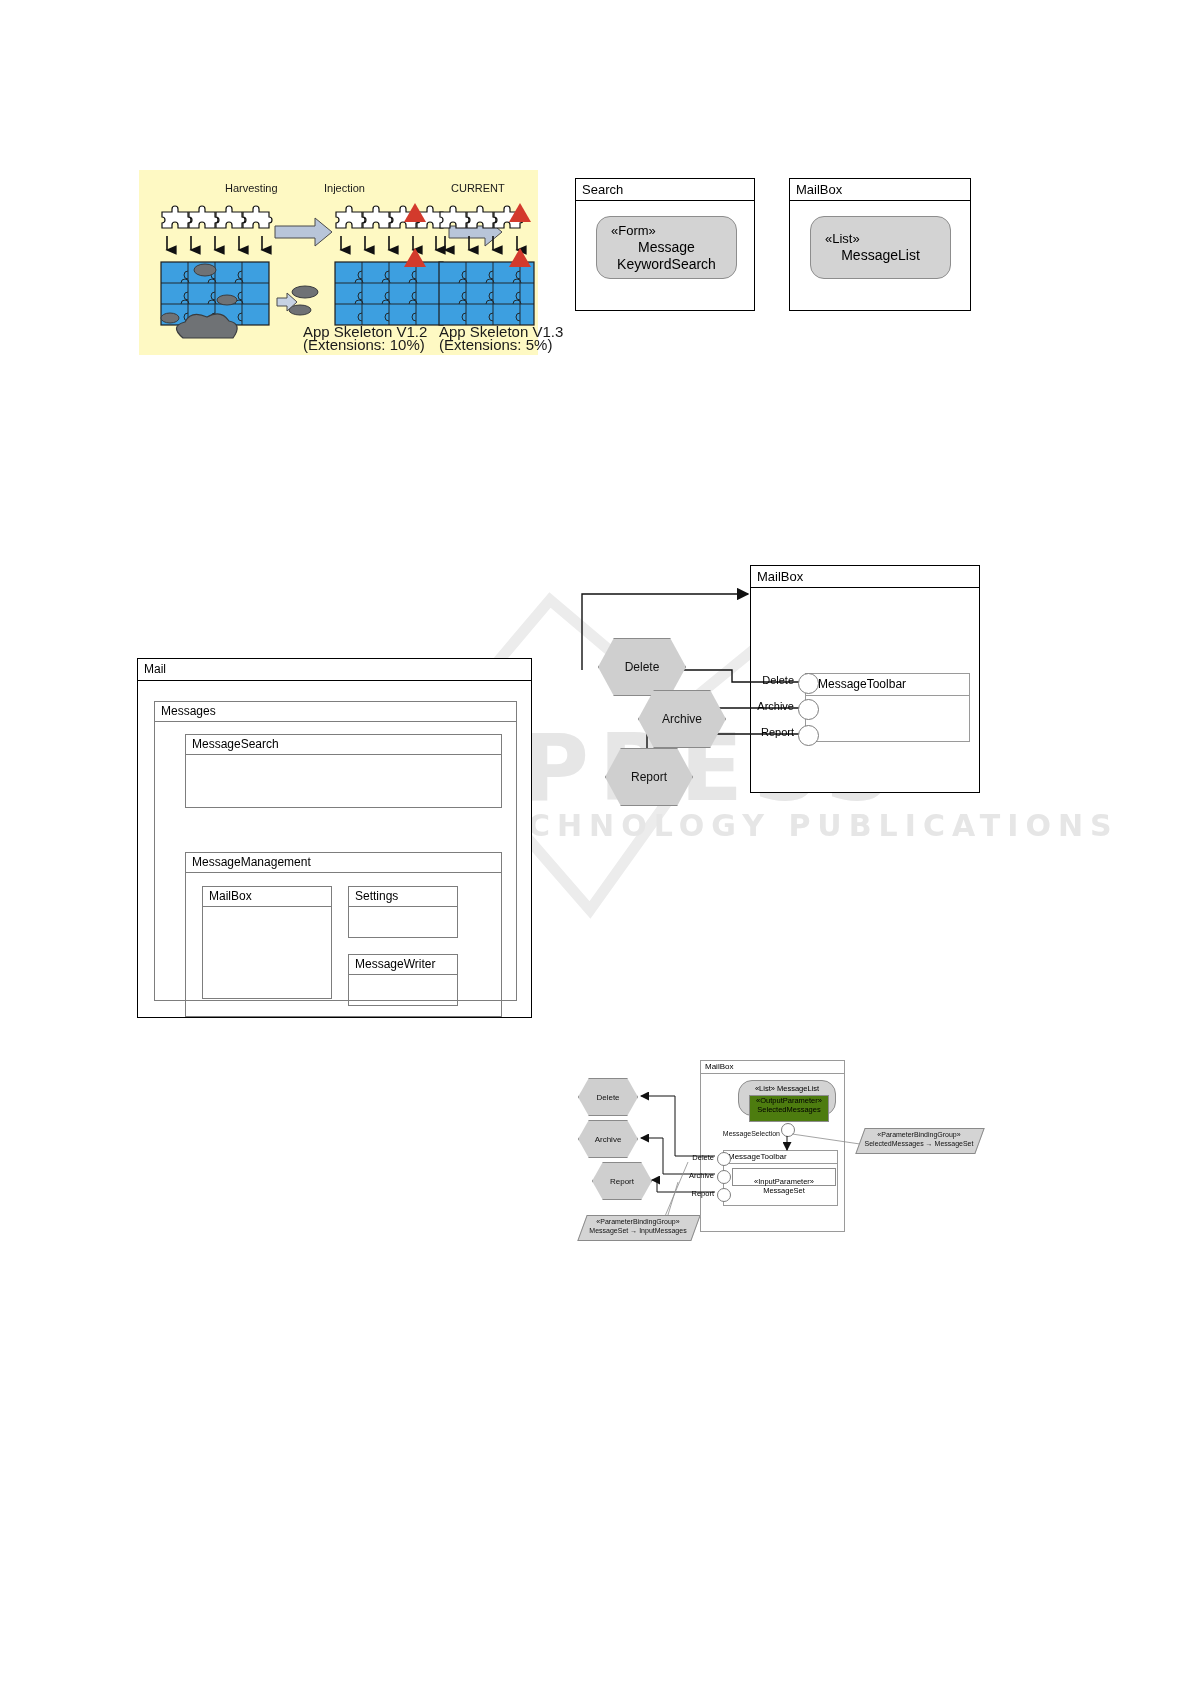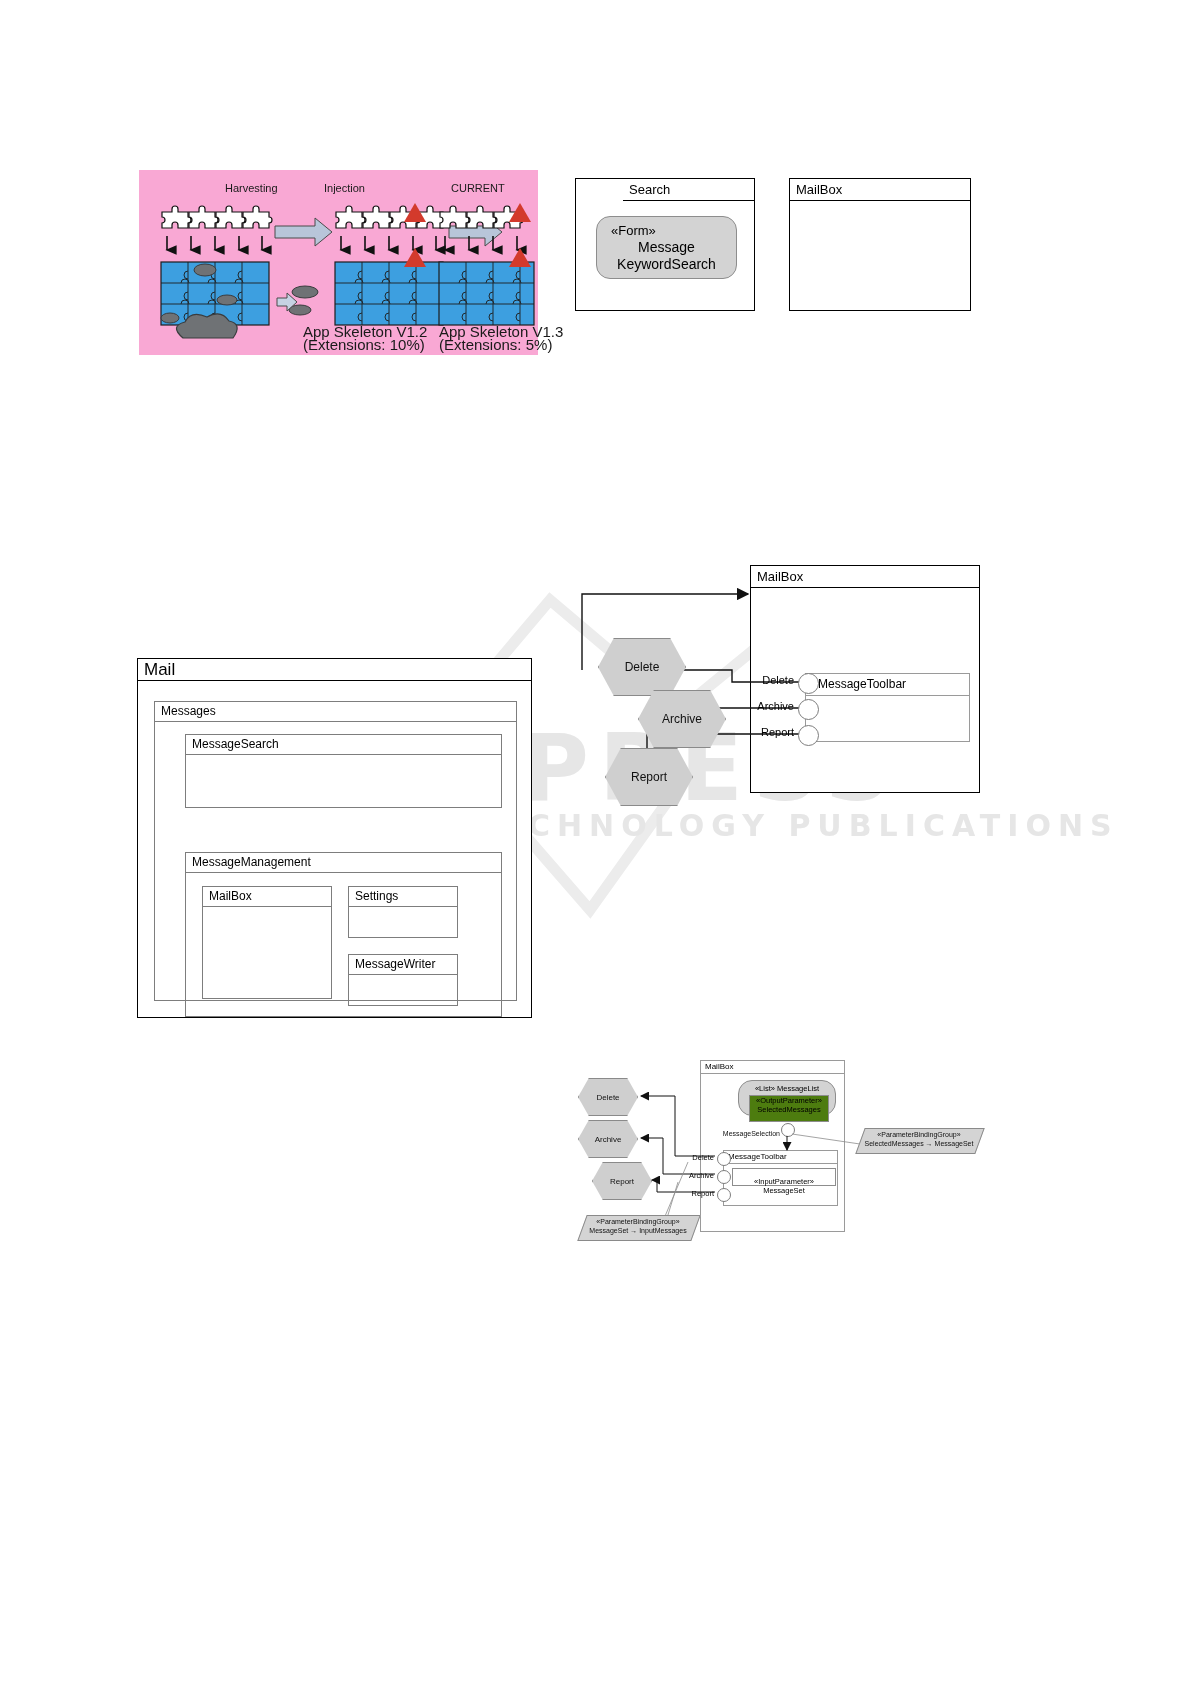--- a/index.html
+++ b/index.html
@@ -19,38 +19,38 @@
   .uml{position:absolute;border:1px solid #000;background:#fff;box-sizing:border-box;}
   .uml > .hdr{border-bottom:1px solid #000;padding:3px 6px;font-size:13px;line-height:15px;}
   .uml-grey{border:1px solid #9a9a9a;}
   .uml-grey > .hdr{border-bottom:1px solid #9a9a9a;}
 
   .rr{position:absolute;border:1px solid #8d8d8d;border-radius:14px;background:#d3d3d3;
       box-sizing:border-box;text-align:center;}
 
   
   #fig1{position:absolute;left:139px;top:170px;width:399px;height:185px;
-        background:#f9a8d4;z-index:1;}
+        background:#fef9c3;z-index:1;}
   #fig1 .lbl{position:absolute;font-size:11px;color:#1a1a1a;white-space:nowrap;}
   .tri{position:absolute;width:0;height:0;border-left:11px solid transparent;
        border-right:11px solid transparent;border-bottom:19px solid #d33a2c;}
   .cap{position:absolute;font-size:15px;color:#1a1a1a;line-height:13px;white-space:nowrap;}
 
   
-  #card-search{left:575px;top:178px;width:180px;height:133px;padding-left:47px;}
+  #card-search{left:575px;top:178px;width:180px;height:133px;}
   #card-mailbox{left:789px;top:178px;width:182px;height:133px;}
   .card-inner{position:absolute;left:20px;top:37px;width:141px;height:63px;
               display:flex;flex-direction:column;align-items:center;justify-content:center;}
   .stereo{font-size:13px;line-height:16px;}
   .cname{font-size:14px;line-height:17px;}
   .lft{align-self:flex-start;margin-left:14px;}
 
   
   #mail{left:137px;top:658px;width:395px;height:360px;z-index:2;}
-  #mail .hdr{font-size:17px;}
+  #mail .hdr{font-size:12px;}
   .sub{position:absolute;border:1px solid #7d7d7d;background:transparent;box-sizing:border-box;}
   .sub > .shdr{border-bottom:1px solid #7d7d7d;padding:2px 6px;font-size:12px;line-height:15px;}
 
   
   #fig3{position:absolute;left:560px;top:560px;width:430px;height:260px;z-index:2;}
   .hex{position:absolute;background:#cfcfcf;border:1px solid #8a8a8a;
        clip-path:polygon(18% 0%,82% 0%,100% 50%,82% 100%,18% 100%,0% 50%);
        display:flex;align-items:center;justify-content:center;font-size:12px;color:#111;}
   .hexs{position:absolute;background:#cfcfcf;border:1px solid #8a8a8a;
         clip-path:polygon(18% 0%,82% 0%,100% 50%,82% 100%,18% 100%,0% 50%);
@@ -210,20 +210,24 @@
   <div class="hdr">Search</div>
   <div class="rr card-inner">
     <div class="stereo lft">«Form»</div>
     <div class="cname">Message</div>
     <div class="cname">KeywordSearch</div>
   </div>
 </div>
 
 <div class="uml" id="card-mailbox">
   <div class="hdr">MailBox</div>
+  <div class="rr card-inner">
+    <div class="stereo lft">«List»</div>
+    <div class="cname">MessageList</div>
+  </div>
 </div>
 
 <div class="uml" id="mail">
   <div class="hdr">Mail</div>
 
   <div class="sub" style="left:16px;top:42px;width:363px;height:300px;">
     <div class="shdr">Messages</div>
 
     <div class="sub" style="left:30px;top:32px;width:317px;height:74px;">
       <div class="shdr">MessageSearch</div>

